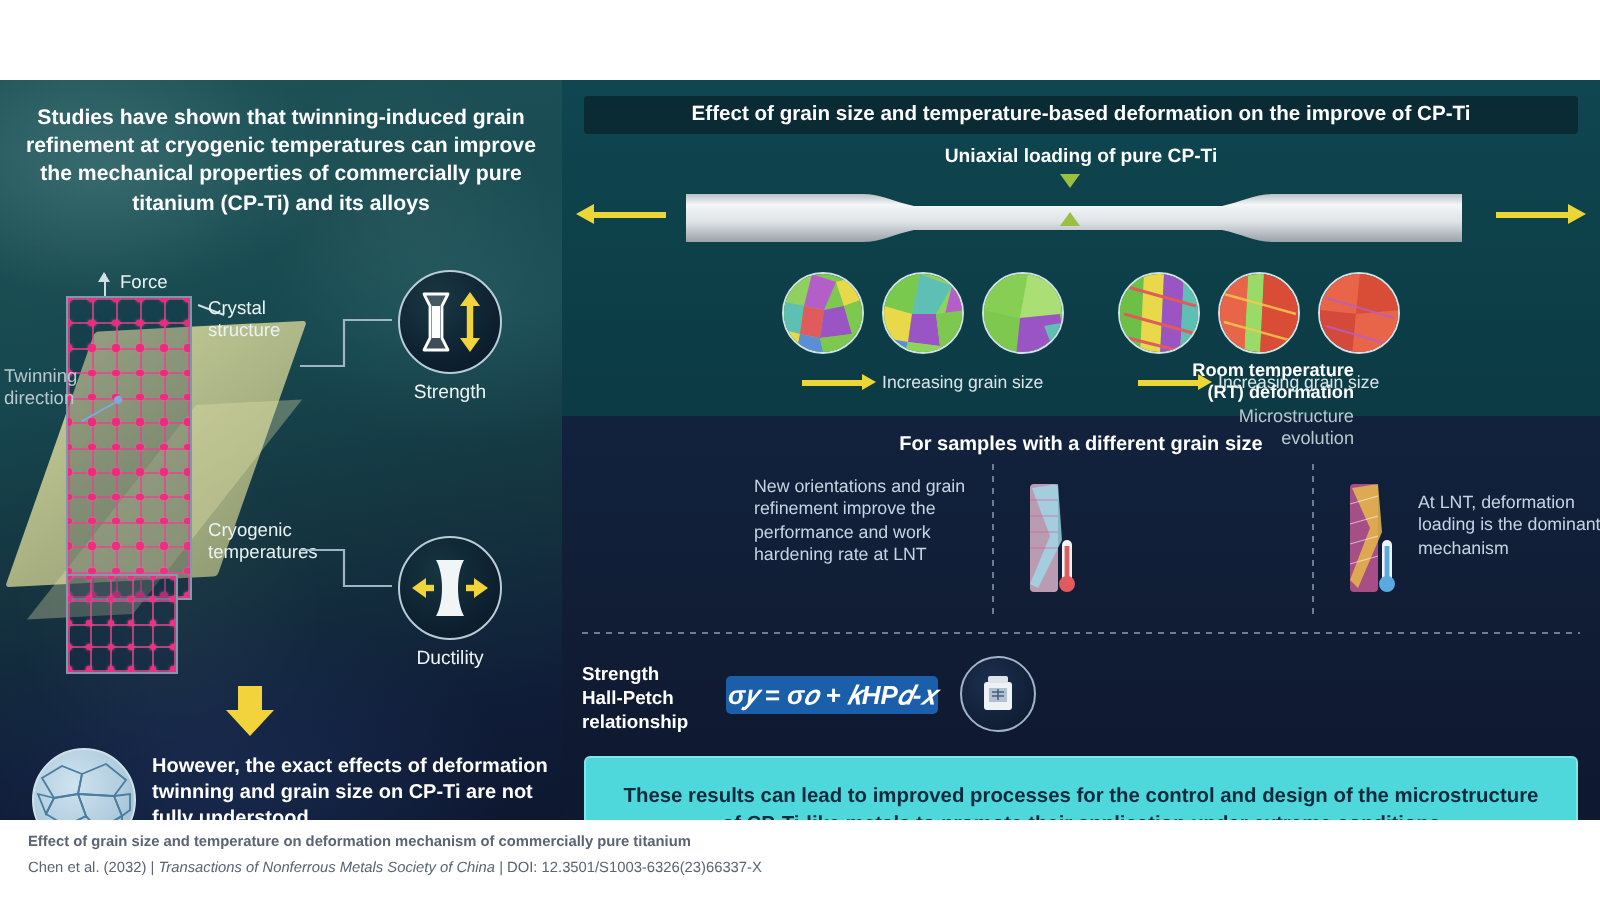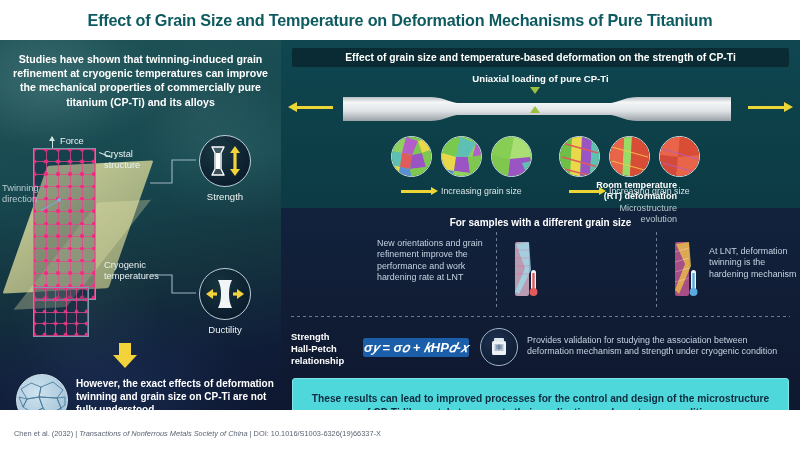--- a/index.html
+++ b/index.html
@@ -275,23 +275,20 @@
   .f-cite{
     position:absolute; left:14px; top:19px; color:#5a6472; font-size:7.4px;
   }
   .f-cite .it{ font-style:italic; }
 </style>
 </head>
 <body>
 
 <div class="poster">
 
-  <div class="titlebar">
-    <div class="t">Effect of Grain Size and Temperature on Deformation Mechanisms of Pure Titanium</div>
-  </div>
 
   <div class="leftpanel">
 
     <div class="intro">Studies have shown that twinning-induced grain refinement at cryogenic temperatures can improve the mechanical properties of commercially pure titanium (CP-Ti) and its alloys</div>
 
     <div class="diagram">
 
       <div class="force-arrow"></div>
       <div class="force-label">Force</div>
 
@@ -507,21 +504,21 @@
       </svg>
     </div>
     <div class="bottomtext">However, the exact effects of deformation twinning and grain size on CP-Ti are not fully understood</div>
   </div>
 
   <div class="rightpanel">
     <div class="rp-top"></div>
     <div class="rp-bottom"></div>
 
     <div class="banner">
-      <span>Effect of grain size and temperature-based deformation on the strength of CP-Ti</span>
+      <span>Effect of grain size and temperature-based deformation on the improve of CP-Ti</span>
     </div>
 
     <div class="uniaxial">Uniaxial loading of pure CP-Ti</div>
 
     <div class="specimen-wrap">
       <div class="spec-arrow-l"></div>
       <div class="spec-arrow-r"></div>
       <svg width="519" height="42" style="position:absolute;left:0;top:0;">
         <defs>
           <linearGradient id="metal" x1="0" y1="0" x2="0" y2="1">
@@ -683,21 +680,21 @@
         <g stroke="#ffffff" stroke-width="0.5" opacity="0.6">
           <line x1="6" y1="12" x2="20" y2="8"></line>
             <line x1="6" y1="22" x2="20" y2="18"></line>
           <line x1="6" y1="32" x2="20" y2="28"></line>
             <line x1="6" y1="42" x2="20" y2="38"></line>
         </g>
         <rect x="22" y="30" width="5" height="22" rx="2.5" fill="#eef4f7"></rect>
         <circle cx="24.5" cy="52" r="4" fill="#5aa9e0"></circle>
         <rect x="23.3" y="33" width="2.4" height="18" fill="#5aa9e0"></rect>
       </svg>
-      <div class="coltext" style="left:428px; top:14px; width:92px;">At LNT, deformation twinning is the hardening mechanism</div>
+      <div class="coltext" style="left:428px; top:14px; width:92px;">At LNT, deformation loading is the dominant mechanism</div>
     </div>
 
     <div class="hdots"></div>
 
     <div class="hp-label">
       <div>Strength</div>
       <div>Hall-Petch</div>
       <div>relationship</div>
     </div>
 
@@ -708,30 +705,30 @@
         <rect x="5" y="6" width="14" height="14" rx="1.5" fill="#eef2f5"></rect>
         <rect x="7" y="3" width="10" height="3.5" rx="1" fill="#dde4ea"></rect>
         <rect x="7.5" y="9" width="9" height="7" fill="#7f99b5" opacity="0.55"></rect>
         <g stroke="#3e5a78" stroke-width="0.7">
           <line x1="9" y1="11" x2="15" y2="11"></line>
           <line x1="9" y1="13" x2="15" y2="13"></line>
           <line x1="12" y1="9.5" x2="12" y2="15"></line>
         </g>
       </svg>
     </div>
-    <div class="valtext">Provides validation for studying the association between deformation mechanism and strength under cryogenic condition</div>
 
     <div class="conclusion">
       <span>These results can lead to improved processes for the control and design of the microstructure of CP-Ti-like metals to promote their application under extreme conditions</span>
     </div>
   </div>
 
   <div class="footer">
+    <div class="f-title">Effect of grain size and temperature on deformation mechanism of commercially pure titanium</div>
     <div class="f-cite">
       <span>Chen et al. (2032)</span>
       <span>|</span>
       <span class="it">Transactions of Nonferrous Metals Society of China</span>
       <span>|</span>
-      <span>DOI: 10.1016/S1003-6326(19)66337-X</span>
+      <span>DOI: 12.3501/S1003-6326(23)66337-X</span>
     </div>
 
   </div>
 </div>
 
 </body></html>

